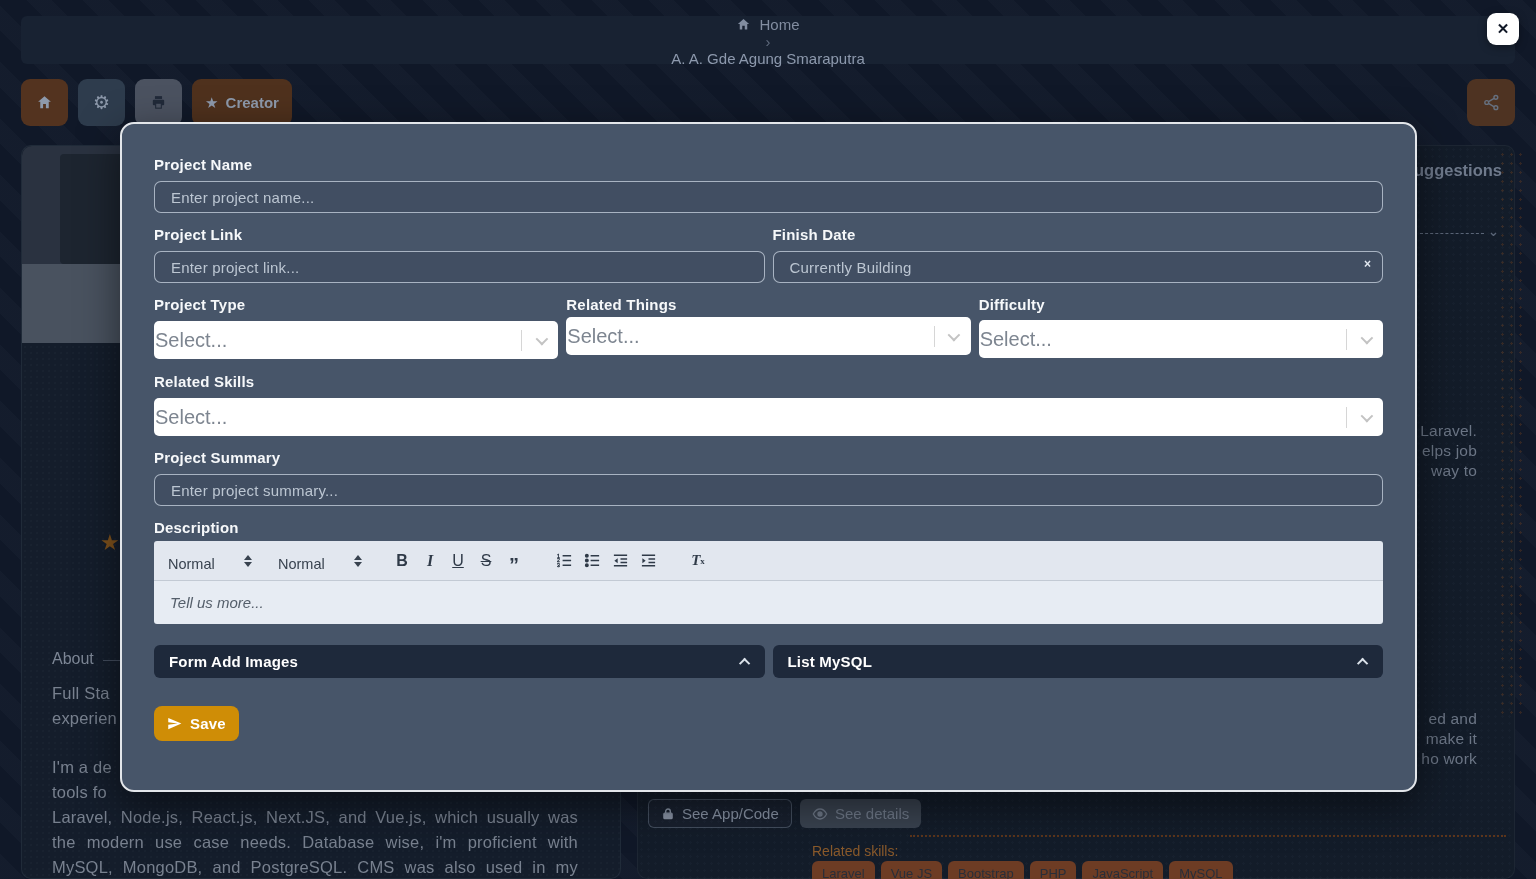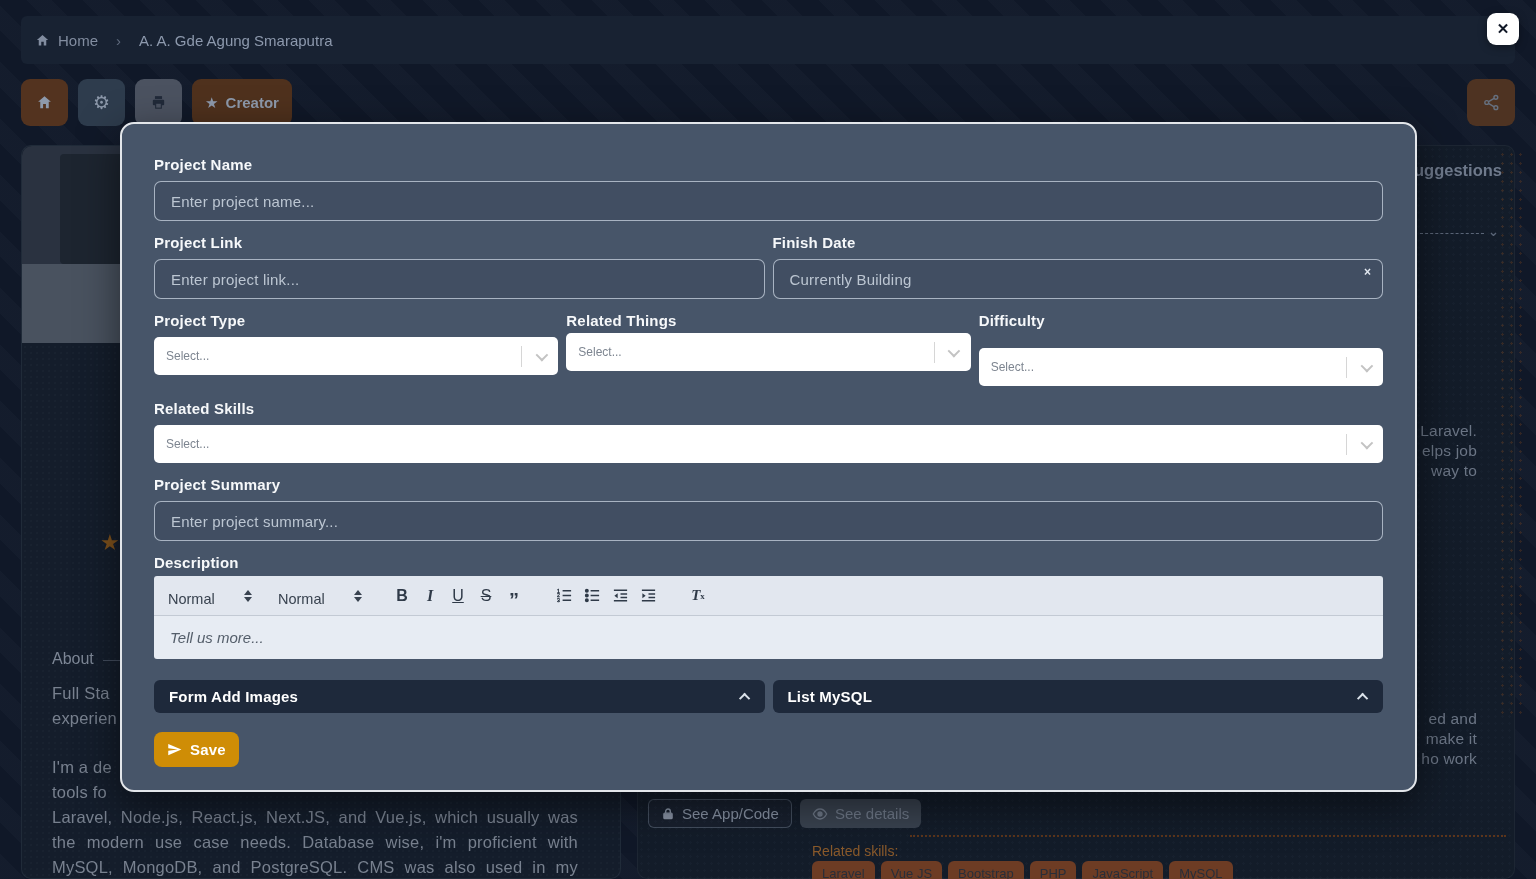--- a/index.html
+++ b/index.html
@@ -9,21 +9,21 @@
   .stage { position:absolute; inset:0; width:1536px; height:879px; overflow:hidden;
     background:#101828;
     background-image: repeating-linear-gradient(45deg, rgba(148,163,184,0.03) 0 18px, transparent 18px 40px);
   }
 
   
   .bg { position:absolute; inset:0; z-index:1; }
 
   .breadcrumb-bar { position:absolute; left:21px; top:16px; width:1494px; height:48px;
     background:#182232; border-radius:6px; display:flex; align-items:center; padding:0 14px;
-    color:#828da0; font-size:15px; }
+    color:#828da0; font-size:15px;flex-direction:column; }
   .breadcrumb-bar .crumb-home { display:flex; align-items:center; gap:8px; }
   .breadcrumb-sep { margin:0 18px; color:#5f6a7d; font-size:15px; }
   .crumb-current { color:#8d99ad; }
 
   .tool-btn { position:absolute; top:79px; height:47px; border-radius:9px;
     display:flex; align-items:center; justify-content:center; }
   .tb-home   { left:21px;  width:47px; background:#53331f; color:#8d99ab; }
   .tb-gear   { left:78px;  width:47px; background:#2e3c4d; color:#8d99ab; font-size:19px; }
   .tb-print  { left:135px; width:47px; background:#4b5260; color:#212a39; }
   .tb-creator{ left:192px; width:100px; background:#4f311d; color:#8d99ab; gap:7px;
@@ -80,32 +80,32 @@
     border-radius:6px; white-space:nowrap; }
   .dots-right { position:absolute; right:12px; top:150px; width:26px; height:570px;
     background-image: radial-gradient(rgba(194,94,20,0.55) 1px, transparent 1.4px);
     background-size:9px 9px; opacity:.35; }
 
   
   .modal { position:absolute; left:120px; top:122px; width:1297px; height:670px; z-index:10;
     background:#475569; border:2px solid #e3e6ea; border-radius:14px;
     box-shadow:0 12px 40px rgba(0,0,0,0.5); padding:32px; }
   .fld-label { color:#f6f8fa; font-size:15px; font-weight:600; letter-spacing:0.2px; margin-bottom:8px; }
-  .txt-input { width:100%; height:40px; background:rgba(15,23,42,0.10);
+  .txt-input { width:100%; height:32px; background:rgba(15,23,42,0.10);
     border:1px solid rgba(203,213,225,0.75); border-radius:7px; padding:0 16px;
     color:#e2e8f0; font-size:15px; font-family:inherit; letter-spacing:0.2px; outline:none; }
   .txt-input::placeholder { color:#bcc6d2; opacity:1; }
   .row { margin-bottom:13px; }
   .grid2 { display:grid; grid-template-columns:1fr 1fr; gap:8px; }
   .date-wrap { position:relative; }
   .date-clear { position:absolute; right:12px; top:7px; color:#e2e8f0; font-size:12px;
     font-weight:700; cursor:pointer; line-height:1; }
 
   .select { height:38px; background:#ffffff; border-radius:5px; display:flex; align-items:center; }
-  .select .sel-value { flex:1; padding-left:12px; color:#7d8590; font-size:12px; }
+  .select .sel-value { flex:1; padding-left:1px; color:#7d8590; font-size:20px; }
   .select .sel-div { width:1px; height:21px; background:#d6d6d6; }
   .select .sel-chev { width:36px; display:flex; align-items:center; justify-content:center; }
   .chev-down { width:9px; height:9px; border-right:2px solid #c3c3c3; border-bottom:2px solid #c3c3c3;
     transform:rotate(45deg) translateY(-2px); }
 
   .editor { border-radius:3px; overflow:hidden; margin-bottom:0; }
   .ql-toolbar { height:40px; background:#e2e7ef; border-bottom:1px solid #c3cad4;
     display:flex; align-items:center; padding:0 14px; color:#323d4b; }
   .ql-picker { display:flex; align-items:center; margin-right:26px; cursor:pointer; }
   .ql-picker .pk-label { font-size:14.5px; color:#38424f; width:62px;margin-top:7px; }
@@ -291,21 +291,21 @@
         <div class="fld-label" style="margin-bottom:4px">Related Things</div>
         <div class="select">
           <span class="sel-value">Select...</span>
           <span class="sel-div"></span>
           <span class="sel-chev">
               <span class="chev-down"></span>
             </span>
         </div>
       </div>
       <div>
-        <div class="fld-label" style="margin-bottom:19px">Difficulty</div>
+        <div class="fld-label" style="margin-bottom:7px">Difficulty</div>
         <div class="select">
           <span class="sel-value">Select...</span>
           <span class="sel-div"></span>
           <span class="sel-chev">
               <span class="chev-down"></span>
             </span>
         </div>
       </div>
     </div>
 
@@ -390,21 +390,21 @@
         <span class="ql-btn ql-clean">
           <span>T</span>
             <sub>x</sub>
         </span>
       </div>
       <div class="ql-content">
         <span class="ql-placeholder">Tell us more...</span>
       </div>
     </div>
 
-    <div class="grid2" style="margin-top:21px; margin-bottom:0;">
+    <div class="grid2" style="margin-top:21px; margin-bottom:9px;">
       <div class="panel-bar">
         <span class="panel-title">Form Add Images</span>
         <span class="chev-up"></span>
       </div>
       <div class="panel-bar">
         <span class="panel-title">List MySQL</span>
         <span class="chev-up"></span>
       </div>
     </div>
 

